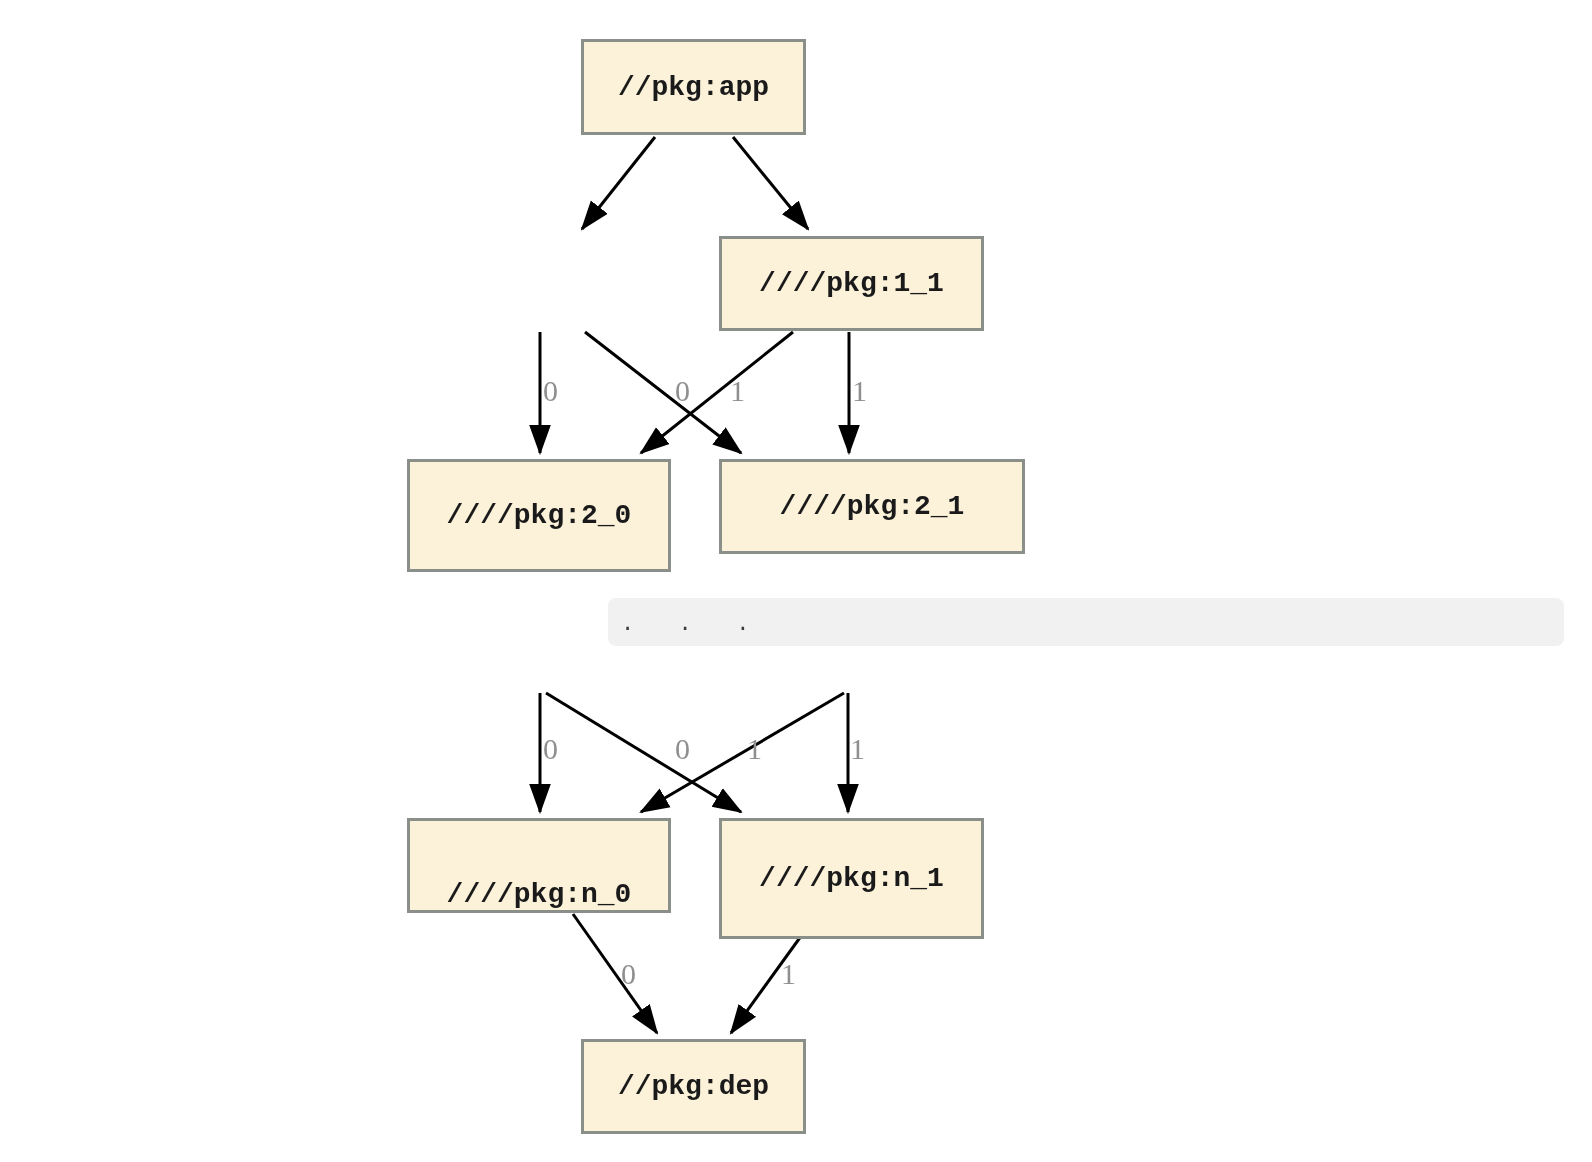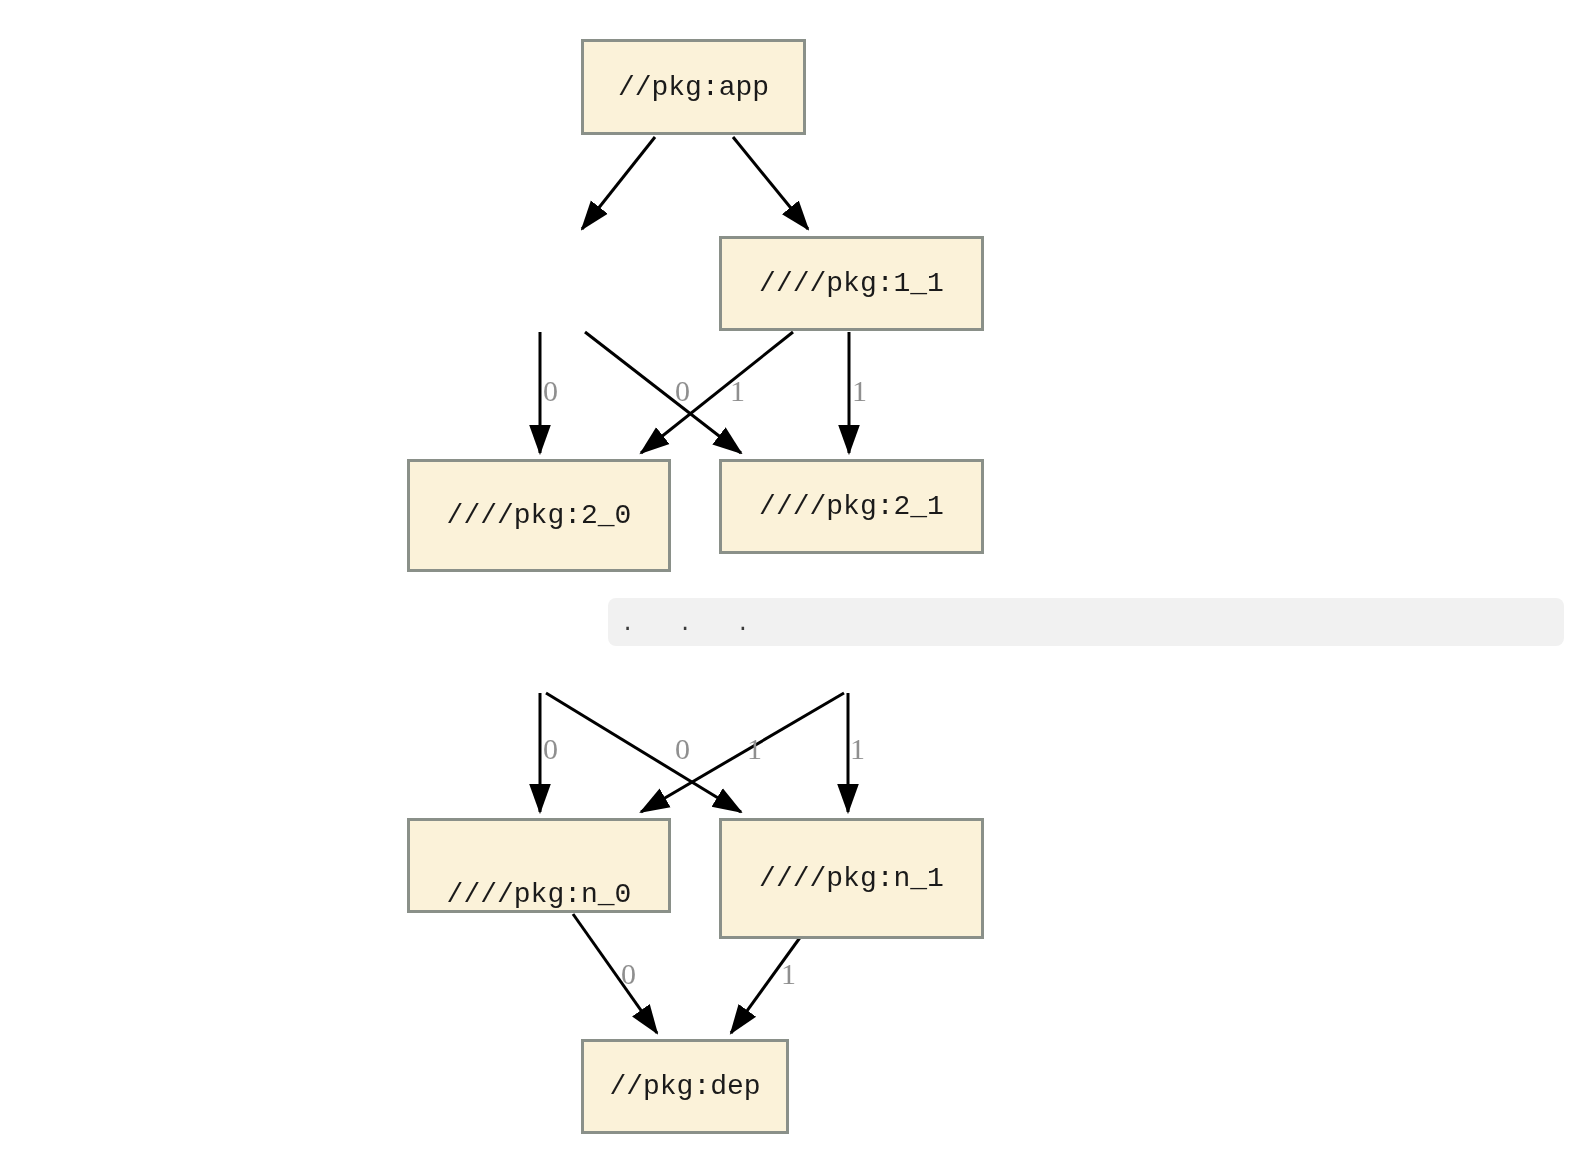--- a/index.html
+++ b/index.html
@@ -26,21 +26,21 @@
     position: absolute;
     box-sizing: border-box;
     background: var(--node-fill, #fbf2d9);
     border: 3px solid var(--node-border, #8a9089);
     display: flex;
     align-items: center;
     justify-content: center;
   }
   .node .label {
     font-family: "Liberation Mono", "DejaVu Sans Mono", monospace;
-    font-weight: normal;
+    font-weight: bold;
     font-size: 28px;
     color: #1a1a1a;
     letter-spacing: 0px;
     white-space: nowrap;
   }
   .edge-label {
     position: absolute;
     transform: translateY(-55%);
     font-family: "Liberation Serif", "DejaVu Serif", serif;
     font-size: 30px;
@@ -102,33 +102,33 @@
 
 
   <div class="node" style="left:719px; top:236px; width:265px; height:95px;">
     <span class="label">////pkg:1_1</span>
   </div>
 
   <div class="node" style="left:407px; top:459px; width:264px; height:113px;">
     <span class="label">////pkg:2_0</span>
   </div>
 
-  <div class="node" style="left:719px; top:459px; width:265px; height:95px;">
+  <div class="node" style="left:719px; top:459px; width:306px; height:95px;">
     <span class="label">////pkg:2_1</span>
   </div>
 
   <div class="node" style="left:407px; top:818px; width:264px; height:95px;align-items:flex-end;">
     <span class="label">////pkg:n_0</span>
   </div>
 
   <div class="node" style="left:719px; top:818px; width:265px; height:121px;">
     <span class="label">////pkg:n_1</span>
   </div>
 
-  <div class="node" style="left:581px; top:1039px; width:208px; height:95px;">
+  <div class="node" style="left:581px; top:1039px; width:225px; height:95px;">
     <span class="label">//pkg:dep</span>
   </div>
 
   <div class="ellipsis-bar">
     <span class="dots">.  .  .</span>
   </div>
 
   <div class="edge-label" style="left:543px; top:392px;">0</div>
   <div class="edge-label" style="left:675px; top:392px;">0</div>
   <div class="edge-label" style="left:730px; top:392px;">1</div>

